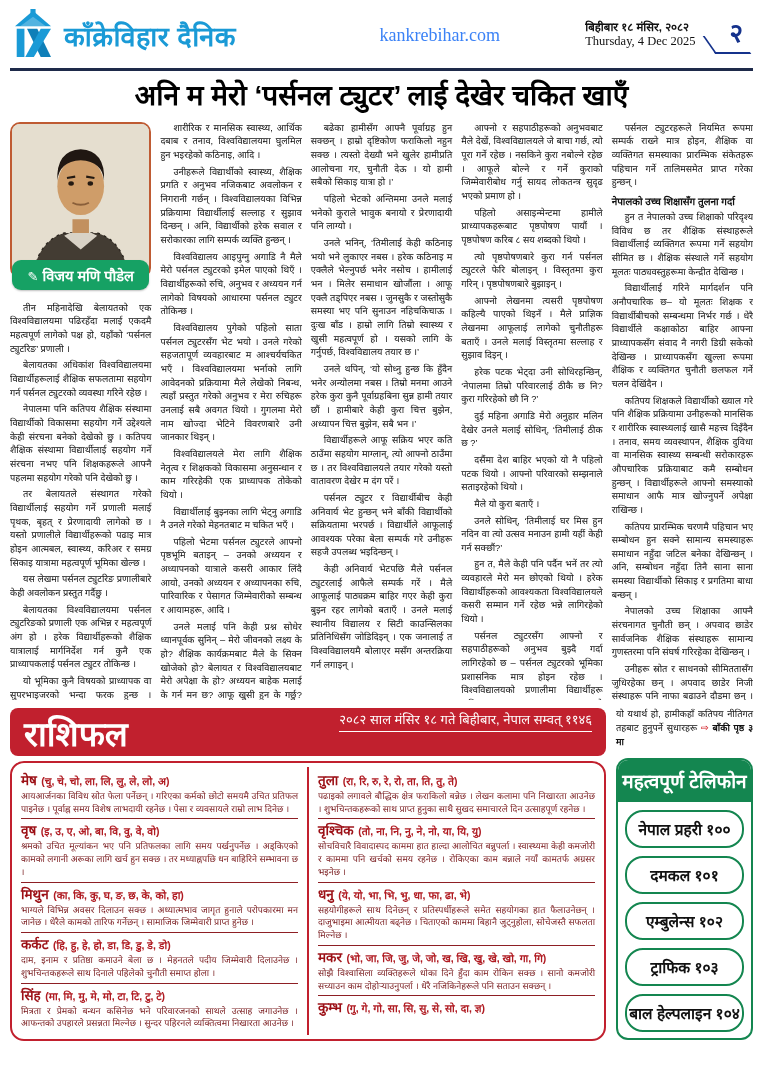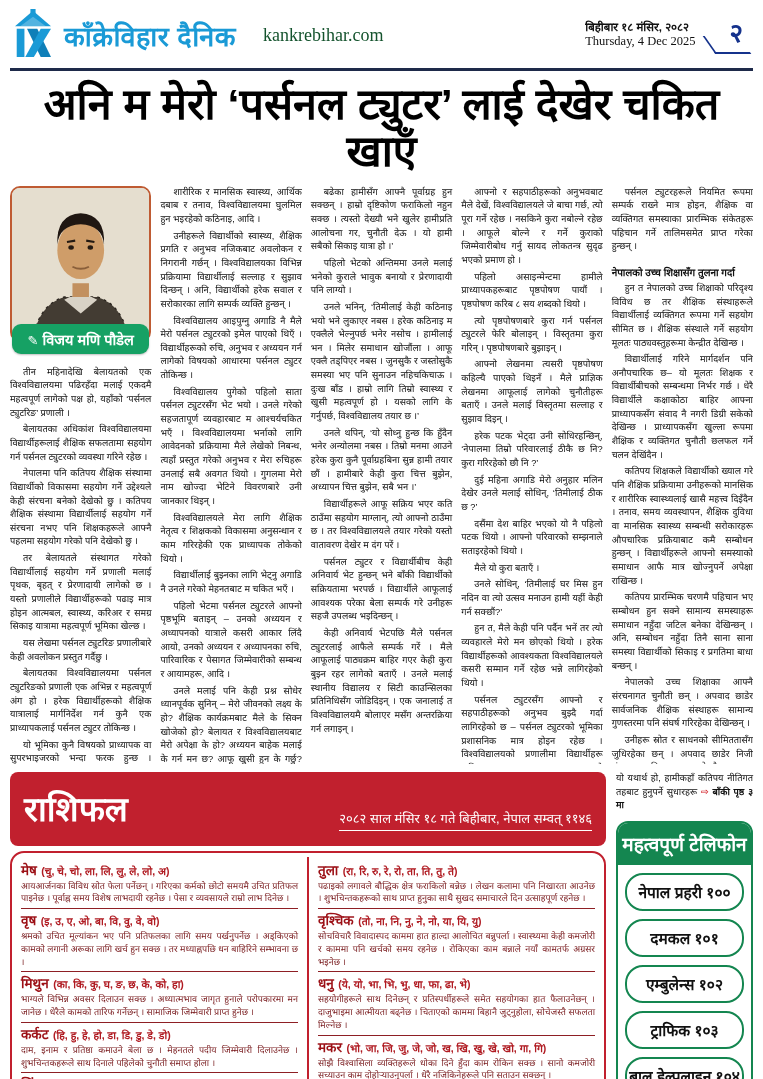--- a/index.html
+++ b/index.html
@@ -3,46 +3,46 @@
 <meta charset="utf-8">
 <style>
   html,body{margin:0;padding:0;background:#e9e9e9;}
   .page{position:relative;width:763px;height:1079px;margin:0 auto;background:#ffffff;
         font-family:"Liberation Sans","DejaVu Sans",sans-serif;color:#111;overflow:hidden;
         box-sizing:border-box;padding:8px 10px 6px 10px;}
   
   .hdr{display:flex;align-items:center;height:54px;border-bottom:3px solid #1e2a4a;padding-bottom:6px;gap:16px;}
   .brand{display:flex;align-items:center;gap:8px;flex:1;}
   .brand-name{color:#1a9ad6;font-size:27px;font-weight:bold;letter-spacing:.5px;}
-  .site{flex:1;text-align:left;font-family:"Liberation Serif","DejaVu Serif",serif;font-size:18px;color:#14532d;}
+  .site{flex:1;text-align:right;font-family:"Liberation Serif","DejaVu Serif",serif;font-size:18px;color:#3b82f6;}
   .dates{flex:1;display:flex;align-items:center;justify-content:flex-end;gap:18px;}
   .date-block{text-align:left;line-height:1.25;}
   .date-np{font-size:11.5px;font-weight:bold;}
   .date-en{font-size:12.5px;font-family:"Liberation Serif","DejaVu Serif",serif;}
   .pageno{position:relative;color:#15328c;font-size:26px;font-weight:bold;padding:0 10px 6px 16px;}
   .pageno::before{content:"";position:absolute;left:-4px;bottom:2px;width:34px;height:16px;
         border-left:2px solid #15328c;border-bottom:2px solid #15328c;transform:skewX(35deg);}
   
-  .headline{margin:10px 0 4px 0;text-align:center;font-size:43px;line-height:1.1;font-weight:bold;color:#000;}
+  .headline{margin:10px 0 4px 0;text-align:center;font-size:28px;line-height:1.1;font-weight:bold;color:#000;}
   
   .article{display:flex;gap:9px;margin-top:10px;height:578px;overflow:hidden;}
   .col{flex:1;min-width:0;}
   .ptext p{margin:0 0 3px 0;font-size:9.3px;line-height:1.47;text-align:justify;text-indent:13px;}
-  .subhead{margin:11px 0 3px 0;font-size:10px;font-weight:bold;}
+  .subhead{margin:4px 0 3px 0;font-size:10px;font-weight:bold;}
   .photo-block{margin:0 0 12px 0;position:relative;}
   .photo-frame{border:2px solid #bf5b33;border-radius:10px;overflow:hidden;background:#ece7dc;height:152px;}
   .photo-frame svg{display:block;width:100%;height:100%;}
   .author-banner{position:relative;margin:-18px 2px 0 2px;background:#16a164;color:#fff;border-radius:9px;
         text-align:center;font-size:14.5px;font-weight:bold;padding:5px 2px;box-shadow:0 1px 2px rgba(0,0,0,.25);}
   .pen{font-size:13px;margin-right:4px;}
   
   .bottom{display:flex;gap:10px;margin-top:8px;}
   .rashifal{width:596px;flex:0 0 596px;}
-  .r-bar{display:flex;align-items:flex-end;justify-content:space-between;background:#c1202e;color:#fff;
-        border-radius:8px;padding:15px 14px;height:44px;}
+  .r-bar{display:flex;align-items:flex-start;justify-content:space-between;background:#c1202e;color:#fff;
+        border-radius:8px;padding:2px 14px;height:44px;}
   .r-title{font-size:34px;font-weight:bold;}
   .r-date{font-size:13px;border-bottom:1.5px solid #fff;padding-bottom:3px;}
   .z-box{margin-top:5px;border:2.5px solid #c1202e;border-radius:14px;display:flex;padding:4px 0;}
   .z-col{flex:1;padding:2px 9px;min-width:0;}
   .z-col + .z-col{border-left:2px solid #c1202e;}
   .z-entry{padding:2px 0 3px 0;border-bottom:1.6px solid #8e1f24;}
   .z-entry:last-child{border-bottom:none;}
   .z-name{color:#9c1016;font-weight:bold;font-size:13.5px;}
   .z-letters{color:#b01b22;font-weight:bold;font-size:10.5px;}
   .z-text{color:#7c2023;font-size:9px;line-height:1.42;text-align:justify;margin-top:1px;}

